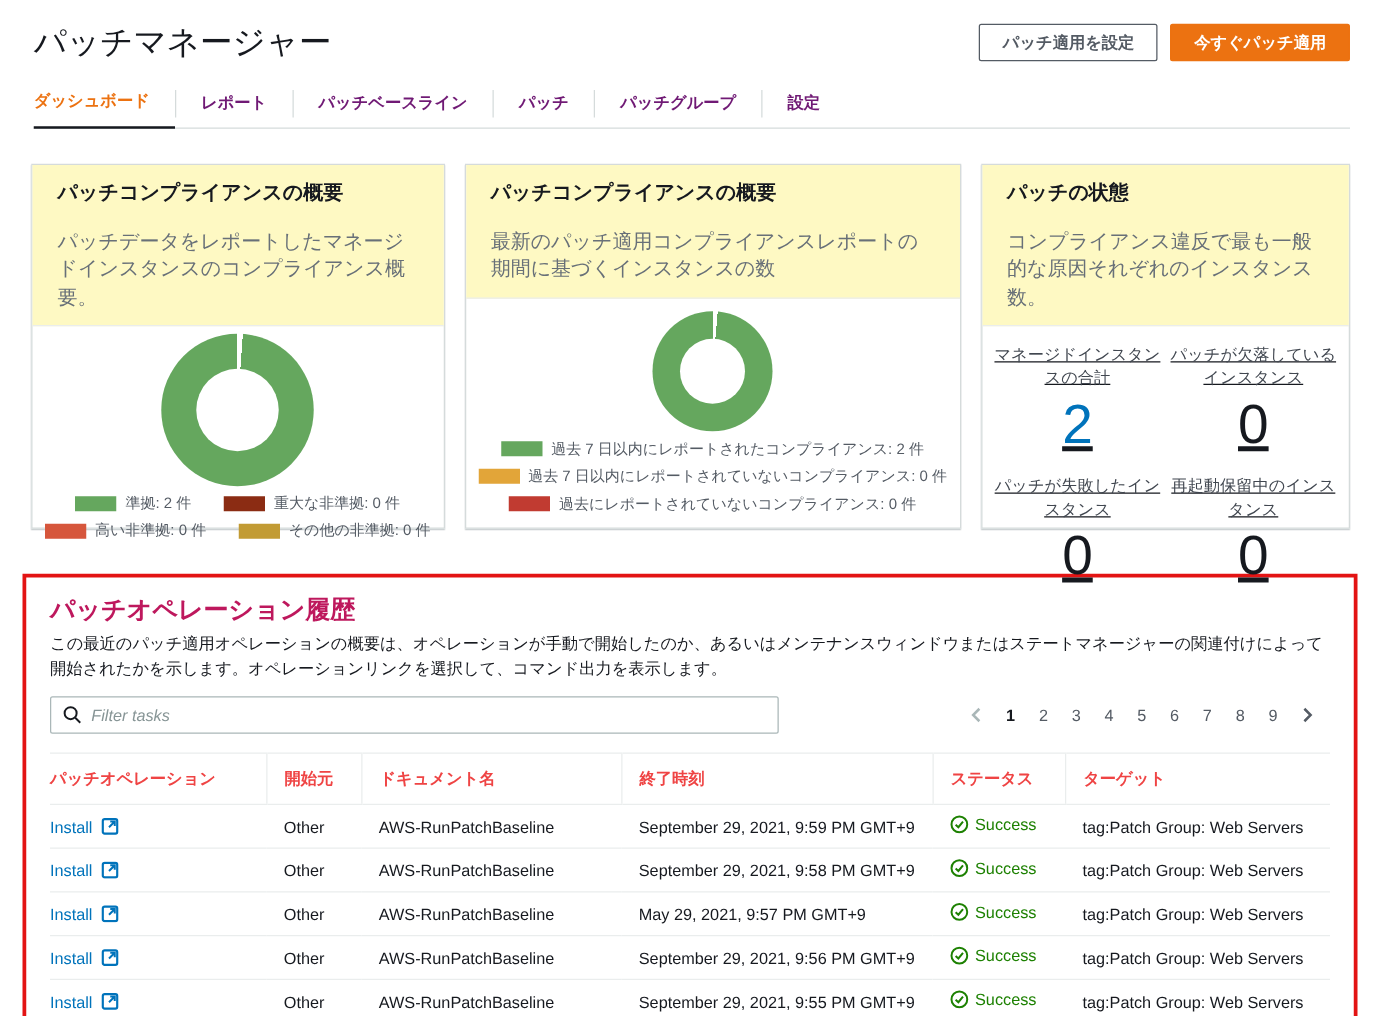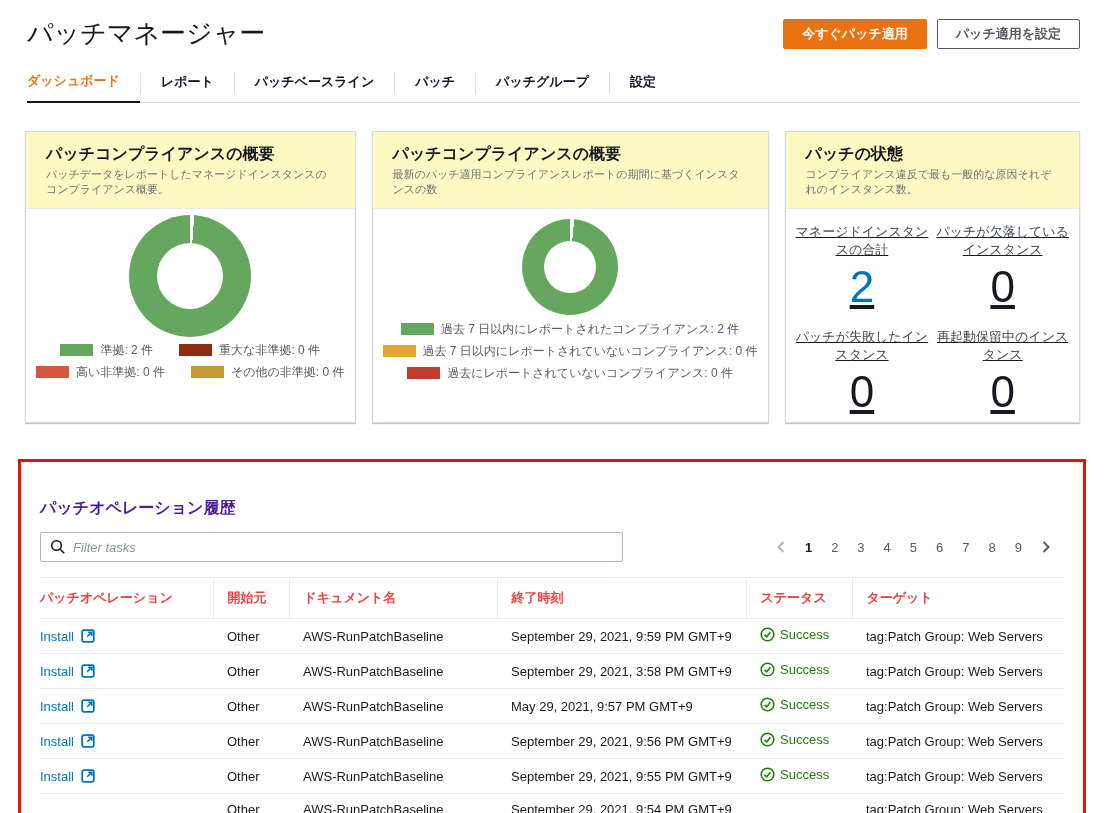--- a/index.html
+++ b/index.html
@@ -11,30 +11,30 @@
   }
   
   .topbar { display:flex; justify-content:space-between; align-items:flex-start; padding:14px 24px 0 27px; }
   .page-title { font-size:26px; font-weight:400; color:#16191f; padding-top:2px; }
   .actions { display:flex; gap:10px; margin-top:5px; }
   .btn { height:30px; padding:0 18px; font-size:13px; font-weight:bold; border-radius:2px; cursor:pointer; display:flex; align-items:center; }
   .btn-secondary { background:#fff; border:1px solid #545b64; color:#545b64; }
   .btn-primary { background:#ec7211; border:1px solid #ec7211; color:#fff; }
   
   .tabs { display:flex; align-items:center; margin:12px 24px 0 27px; border-bottom:1px solid #d5dbdb; }
-  .tab { font-size:13px; font-weight:bold; color:#0f172a; padding:9px 20px 11px 20px; cursor:pointer; white-space:nowrap; }
+  .tab { font-size:13px; font-weight:bold; color:#701a75; padding:9px 20px 11px 20px; cursor:pointer; white-space:nowrap; }
   .tab:first-child { padding-left:0; }
   .tab.active { color:#ec7211; border-bottom:2px solid #16191f; margin-bottom:-1px; }
   .tab-sep { width:1px; height:22px; background:#d5dbdb; }
   
   .cards-row { display:flex; gap:16px; margin:28px 24px 0 25px; }
   .card { flex:1; background:#fff; border:1px solid #d5dbdb; box-shadow:0 1px 1px rgba(0,28,36,.25); height:292px; }
   .card-header { background:#fef9c3; border-bottom:1px solid #eaeded; padding:12px 20px 10px 20px; min-height:76px; }
   .card-title { font-size:16px; font-weight:bold; color:#16191f; }
-  .card-desc { font-size:11px; color:#687078; line-height:1.4; margin-top:2px; }
+  .card-desc { font-size:16px; color:#687078; line-height:1.4; margin-top:18px; }
   .card-body { padding:4px 10px 0 10px; }
   
   .donut { position:relative; border-radius:50%; margin:0 auto; }
   .donut-1 { width:122px; height:122px; margin-top:2px; background:conic-gradient(#ffffff 0deg 4deg, #65a75e 4deg 360deg); }
   .donut-1 .hole { position:absolute; width:66px; height:66px; top:28px; left:28px; background:#fff; border-radius:50%; }
   .donut-2 { width:96px; height:96px; margin-top:6px; background:conic-gradient(#ffffff 0deg 5deg, #65a75e 5deg 360deg); }
   .donut-2 .hole { position:absolute; width:52px; height:52px; top:22px; left:22px; background:#fff; border-radius:50%; }
   
   .legend-row { display:flex; justify-content:center; gap:26px; margin-top:5px; }
   .legend-col { display:flex; flex-direction:column; align-items:center; gap:5px; margin-top:6px; }
@@ -48,21 +48,21 @@
   .sw-not7 { background:#e2a539; }
   .sw-never { background:#c13b31; }
   
   .metrics-grid { display:grid; grid-template-columns:1fr 1fr; padding:14px 6px 0 6px; row-gap:14px;text-decoration:underline; }
   .metric { text-align:center; }
   .metric-label { font-size:13px; color:#414750; line-height:1.4; max-width:180px; margin:0 auto; }
   .metric-value { font-size:44px; font-weight:300; color:#16191f; line-height:1.2; margin-top:2px; }
   .metric-value.link { color:#0073bb; cursor:pointer; }
   
   .history { margin:36px 18px 18px 18px; border:3px solid #e31414; padding:12px 19px 8px 19px; background:#fff; }
-  .hist-title { font-size:16px; font-weight:bold; color:#4c1d95;margin-top:24px; }
+  .hist-title { font-size:20px; font-weight:bold; color:#be185d; }
   .hist-desc { font-size:13px; color:#16191f; line-height:1.5; margin-top:4px; max-width:1024px; }
   .filter-row { display:flex; justify-content:space-between; align-items:center; margin-top:13px; }
   .filter-box { position:relative; width:583px; }
   .filter-box input { width:100%; height:30px; border:1px solid #aab7b8; border-radius:2px; padding:0 8px 0 32px; font-size:13px; font-family:inherit; color:#16191f; outline:none; }
   .filter-box input::placeholder { color:#879596; font-style:italic; }
   .search-icon { position:absolute; left:10px; top:7px; }
   .pagination { display:flex; align-items:center; gap:9px; font-size:13px; color:#545b64; margin-right:8px; }
   .page-num { padding:2px 5px; cursor:pointer; }
   .page-num.current { color:#16191f; font-weight:bold; }
   .page-chev { display:flex; align-items:center; padding:2px 4px; cursor:pointer; }
@@ -75,22 +75,22 @@
   table.ops td:first-child { padding-left:0; }
   .op-link { display:inline-flex; align-items:center; gap:7px; color:#0073bb; text-decoration:none; cursor:pointer; }
   .status { display:inline-flex; align-items:center; gap:5px; color:#1d8102; }
 </style>
 </head>
 <body>
 
 <div class="topbar">
   <h1 class="page-title">パッチマネージャー</h1>
   <div class="actions">
+    <button class="btn btn-secondary">パッチ適用を設定</button>
     <button class="btn btn-primary">今すぐパッチ適用</button>
-    <button class="btn btn-secondary">パッチ適用を設定</button>
   </div>
 </div>
 
 <nav class="tabs">
   <div class="tab active">ダッシュボード</div>
   <span class="tab-sep"></span>
   <div class="tab">レポート</div>
   <span class="tab-sep"></span>
   <div class="tab">パッチベースライン</div>
   <span class="tab-sep"></span>
@@ -182,20 +182,21 @@
       <div class="metric">
         <div class="metric-label">再起動保留中のインスタンス</div>
         <div class="metric-value">0</div>
       </div>
     </div>
   </section>
 </div>
 
 <section class="history">
   <div class="hist-title">パッチオペレーション履歴</div>
+  <div class="hist-desc">この最近のパッチ適用オペレーションの概要は、オペレーションが手動で開始したのか、あるいはメンテナンスウィンドウまたはステートマネージャーの関連付けによって開始されたかを示します。オペレーションリンクを選択して、コマンド出力を表示します。</div>
 
   <div class="filter-row">
     <div class="filter-box">
       <span class="search-icon">
         <svg width="16" height="16" viewBox="0 0 16 16">
             <circle cx="6.5" cy="6.5" r="4.8" fill="none" stroke="#16191f" stroke-width="1.6"></circle>
             <line x1="10.2" y1="10.2" x2="14.2" y2="14.2" stroke="#16191f" stroke-width="1.6"></line>
           </svg>
       </span>
       <input type="text" placeholder="Filter tasks" style="">
@@ -266,21 +267,21 @@
       <tr>
         <td><a class="op-link">
               <span>Install</span>
               <svg width="14" height="14" viewBox="0 0 14 14">
                 <rect x="1.2" y="1.2" width="11.6" height="11.6" rx="1.5" fill="none" stroke="#0073bb" stroke-width="1.8"></rect>
                 <path d="M6.2 7.8 L10.6 3.4 M7.2 3.2 h3.6 v3.6" fill="none" stroke="#0073bb" stroke-width="1.6"></path>
               </svg>
             </a></td>
         <td>Other</td>
         <td>AWS-RunPatchBaseline</td>
-        <td>September 29, 2021, 3:58 PM GMT+9</td>
+        <td>September 29, 2021, 9:58 PM GMT+9</td>
         <td><span class="status">
               <svg width="15" height="15" viewBox="0 0 15 15">
                 <circle cx="7.5" cy="7.5" r="6.3" fill="none" stroke="#1d8102" stroke-width="1.6"></circle>
                 <path d="M4.5 7.8 L6.7 9.8 L10.4 5.3" fill="none" stroke="#1d8102" stroke-width="1.6"></path>
               </svg>
               <span>Success</span>
             </span></td>
         <td>tag:Patch Group: Web Servers</td>
       </tr>
       <tr>

